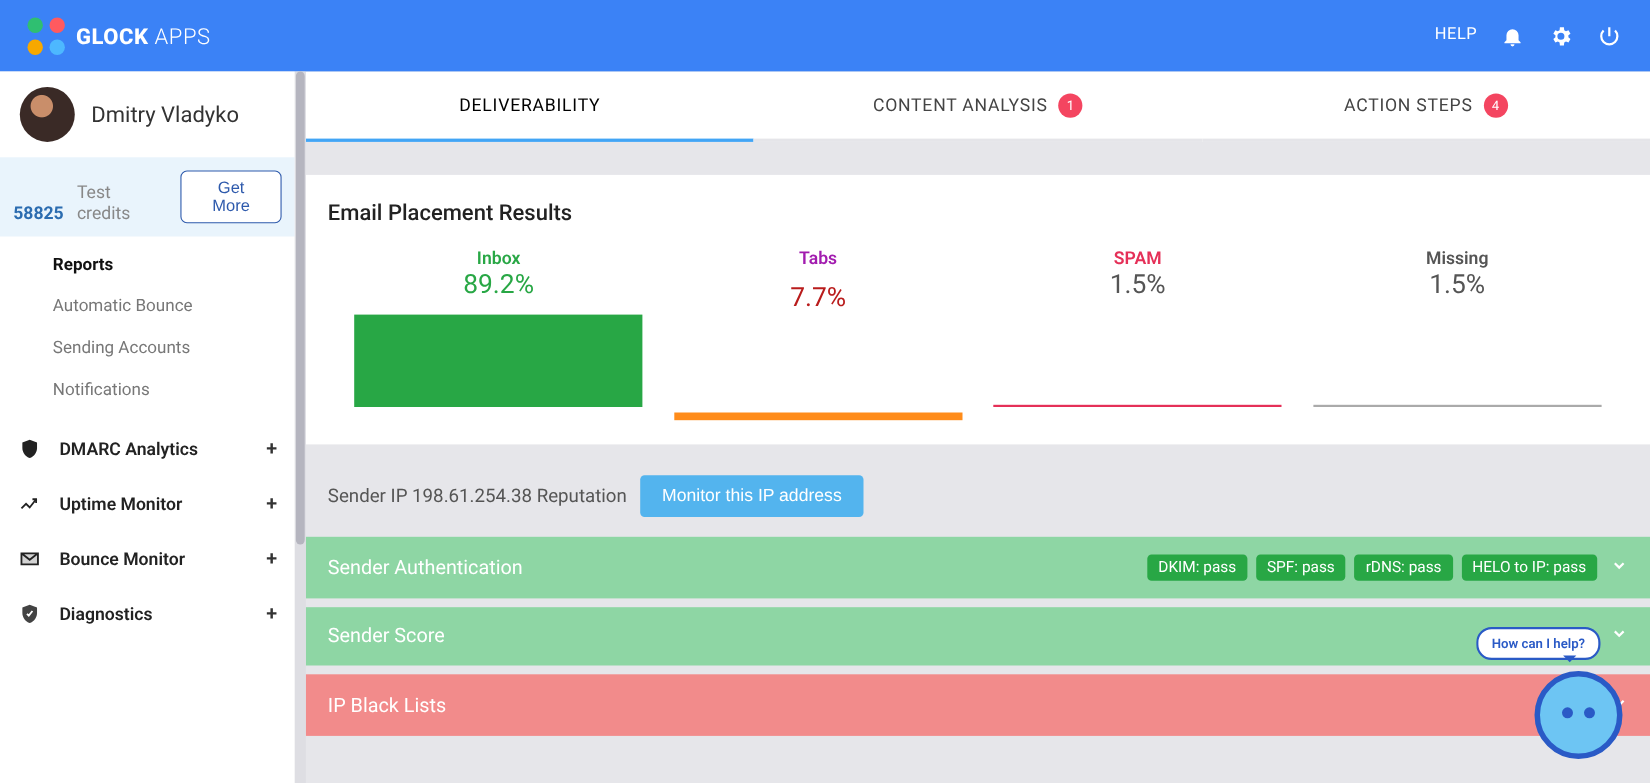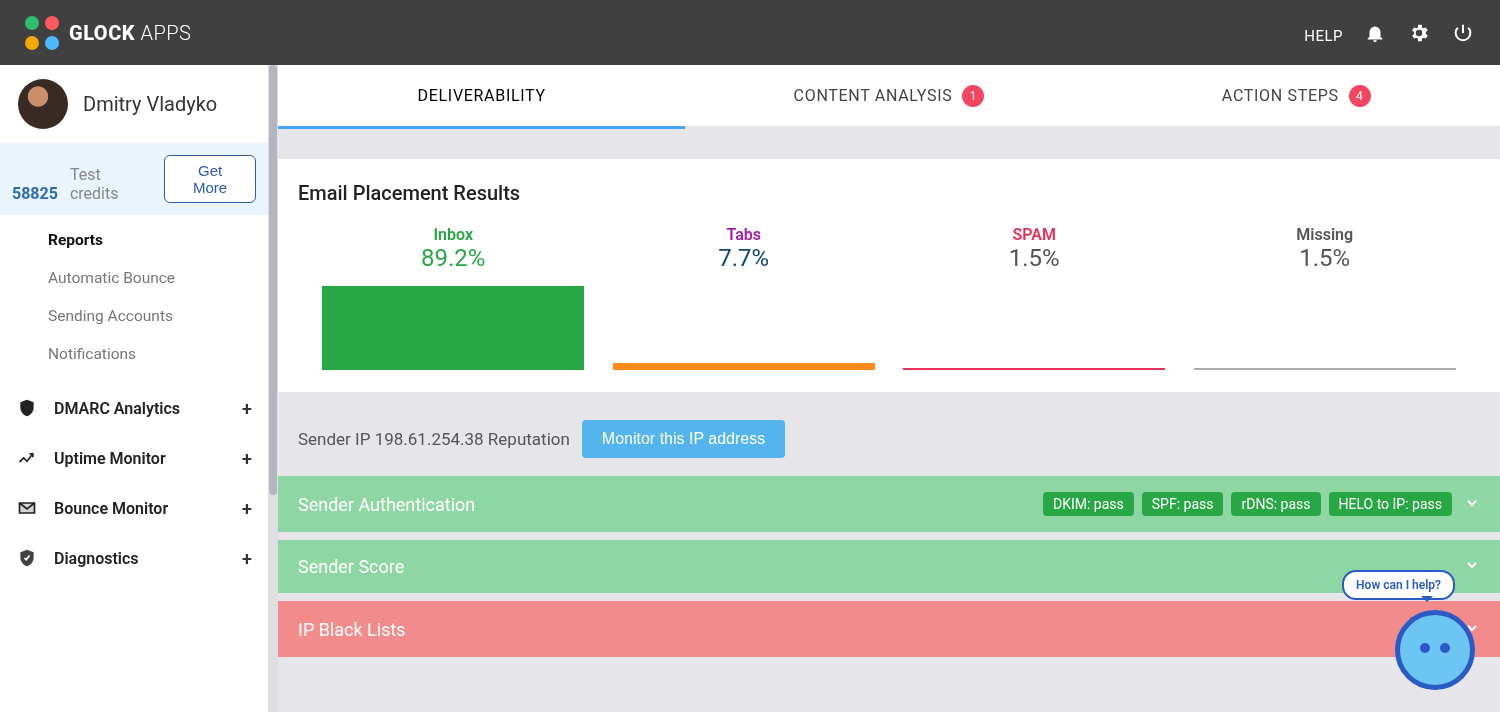--- a/index.html
+++ b/index.html
@@ -1,30 +1,30 @@
 <!DOCTYPE html>
 <html><head>
 <meta charset="utf-8">
 <style>
 * { box-sizing: border-box; margin: 0; padding: 0; }
 body { font-family: -apple-system, BlinkMacSystemFont, "Segoe UI", Roboto, "Helvetica Neue", Arial, sans-serif; background: #e6e6ea; width: 1500px; height: 712px; overflow: hidden; }
 
 
-.header { height: 65px; background: #404040; display: flex; align-items: center; padding: 0 25px; justify-content: space-between; }
+.header { height: 65px; background: #3b82f6; display: flex; align-items: center; padding: 0 25px; justify-content: space-between; }
 .logo-group { display: flex; align-items: center; gap: 10px; }
 .logo-dots { width: 34px; height: 34px; position: relative; }
 .logo-dots span { width:14px; height:14px; border-radius:50%; position:absolute; }
 .dot1 { background:#2fbf71; top:0; left:0; }
 .dot2 { background:#ff5a5f; top:0; right:0; border-radius:3px; transform: rotate(45deg); }
 .dot3 { background:#f7a800; bottom:0; left:0; }
 .dot4 { background:#4db8ff; bottom:0; right:0; }
 .brand { color:#fff; font-size:20px; letter-spacing:0.5px; }
 .brand b { font-weight:800; }
 .brand span { font-weight:300; }
-.header-right { display:flex; align-items:flex-end; gap:20px; color:#fff; }
+.header-right { display:flex; align-items:flex-start; gap:20px; color:#fff; }
 .header-right .icon { display:flex; align-items:center; justify-content:center; width:24px; height:24px; cursor:pointer; }
 .header-right .help { font-size:15px; letter-spacing:0.5px; cursor:pointer; }
 
 
 .body-row { display:flex; height: calc(712px - 65px); }
 .sidebar { width: 268px; background:#fff; overflow-y:auto; display:flex; flex-direction:column; }
 .main { flex:1; overflow-y:auto; position:relative; }
 
 
 .profile { display:flex; align-items:center; padding: 14px 18px; gap:15px; }
@@ -57,21 +57,21 @@
 .chart-col { display:flex; flex-direction:column; align-items:center; }
 .chart-label { font-size:16px; font-weight:600; }
 .chart-val { font-size:24px; font-weight:400; margin-bottom:4px; }
 .bar-wrap { width:262px; height:94px; display:flex; align-items:flex-end; }
 .bar { width:100%; }
 
 .c-inbox .chart-label { color:#28a745; }
 .c-inbox .chart-val { color:#28a745; }
 .c-inbox .bar { background:#28a745; }
 .c-tabs .chart-label { color:#a21caf; }
-.c-tabs .chart-val { color:#0c4a6e; }
+.c-tabs .chart-val { color:#b91c1c;margin-top:12px; }
 .c-tabs .bar { background:#ff8c1a; }
 .c-spam .chart-label { color:#e53058; }
 .c-spam .chart-val { color:#555; }
 .c-spam .bar { background:#e53058; }
 .c-missing .chart-label { color:#555; }
 .c-missing .chart-val { color:#555; }
 .c-missing .bar { background:#aaa; }
 
 .iprow { display:flex; align-items:center; gap:12px; padding:28px 20px 10px 20px; }
 .iprow-label { color:#555; font-size:17px; }

